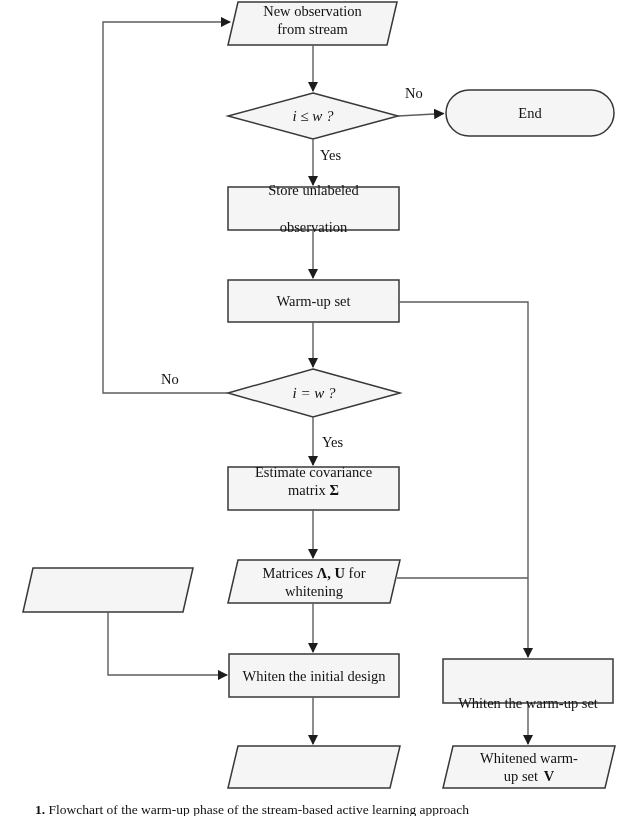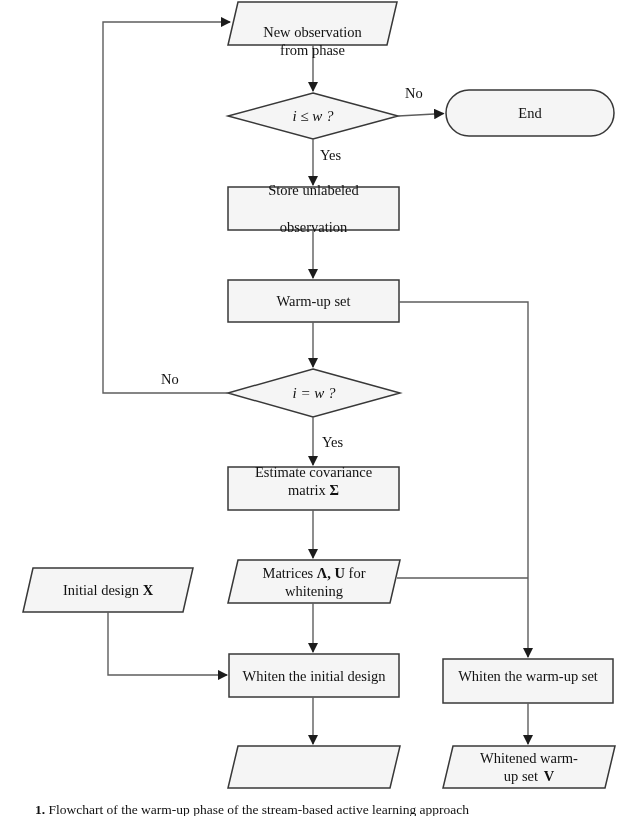--- a/index.html
+++ b/index.html
@@ -83,23 +83,23 @@
       <path d="M228,393 H103 V22 H230" marker-end="url(#arr)"></path>
       <path d="M313,417 V465" marker-end="url(#arr)"></path>
       <path d="M313,510 V558" marker-end="url(#arr)"></path>
       <path d="M313,603 V652" marker-end="url(#arr)"></path>
       <path d="M108,612 V675 H227" marker-end="url(#arr)"></path>
       <path d="M313,697 V744" marker-end="url(#arr)"></path>
       <path d="M528,703 V744" marker-end="url(#arr)"></path>
     </g>
   </svg>
 
-  <div class="node-label" style="left:228px; top:2px; width:169px; height:35px;margin-top:21px;">
+  <div class="node-label" style="left:228px; top:2px; width:169px; height:35px;">
     <span class="row">New observation</span>
-    <span class="row">from phase</span>
+    <span class="row">from stream</span>
   </div>
 
   <div class="node-label" style="left:228px; top:93px; width:170px; height:46px;">
     <span class="row math">i ≤ w ?</span>
   </div>
 
   <div class="node-label" style="left:446px; top:90px; width:168px; height:46px;">
     <span class="row">End</span>
   </div>
 
@@ -126,32 +126,26 @@
 
   <div class="node-label" style="left:228px; top:560px; width:172px; height:43px;">
     <span class="row">
       <span>Matrices</span>
       <span class="sym">Λ, U</span>
       <span>for</span>
     </span>
     <span class="row">whitening</span>
   </div>
 
-  <div class="node-label" style="left:23px; top:568px; width:170px; height:44px;">
-    <span class="row">
-      <span>Initial design</span>
-      <span class="sym">X</span>
-    </span>
-  </div>
 
   <div class="node-label" style="left:229px; top:654px; width:170px; height:43px;border-radius:11px;">
     <span class="row">Whiten the initial design</span>
   </div>
 
-  <div class="node-label" style="left:443px; top:654px; width:170px; height:44px;">
+  <div class="node-label" style="left:443px; top:681px; width:170px; height:44px;">
     <span class="row">Whiten the warm-up set</span>
   </div>
 
 
   <div class="node-label" style="left:443px; top:746px; width:172px; height:42px;">
     <span class="row">Whitened warm-</span>
     <span class="row">
       <span>up set</span>
       <span class="sym" style="margin-left:2px;">V</span>
     </span>

